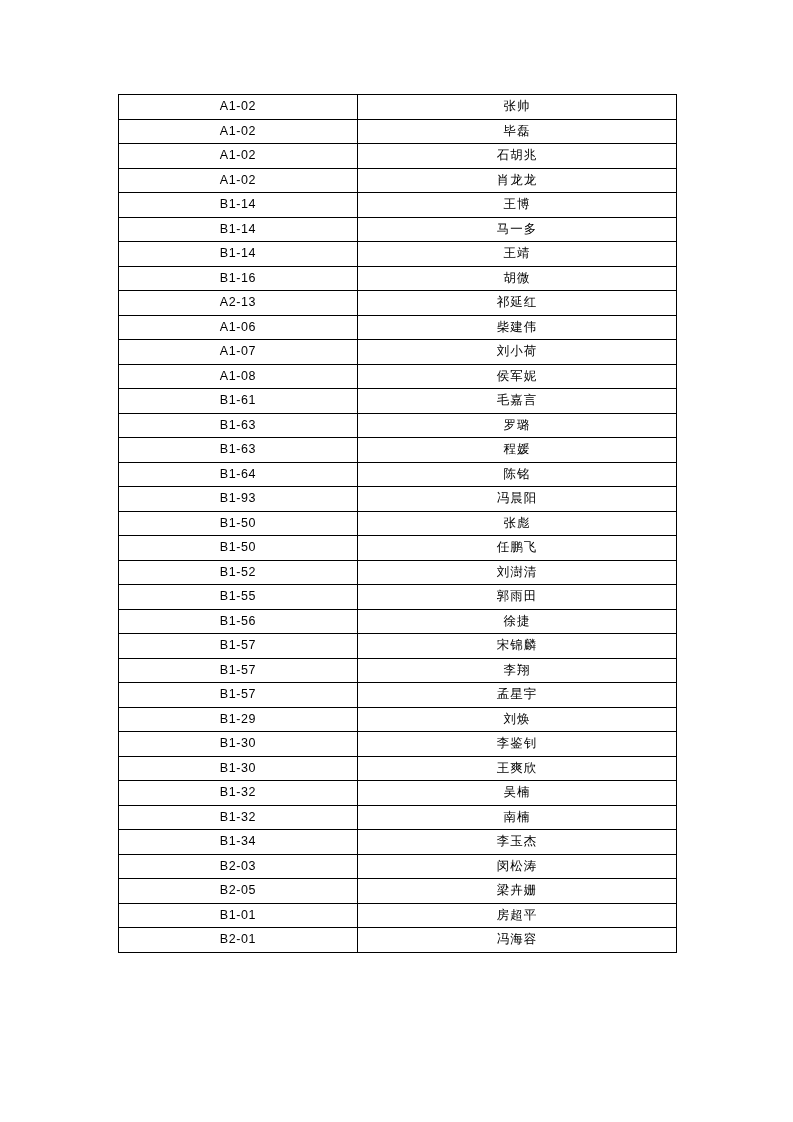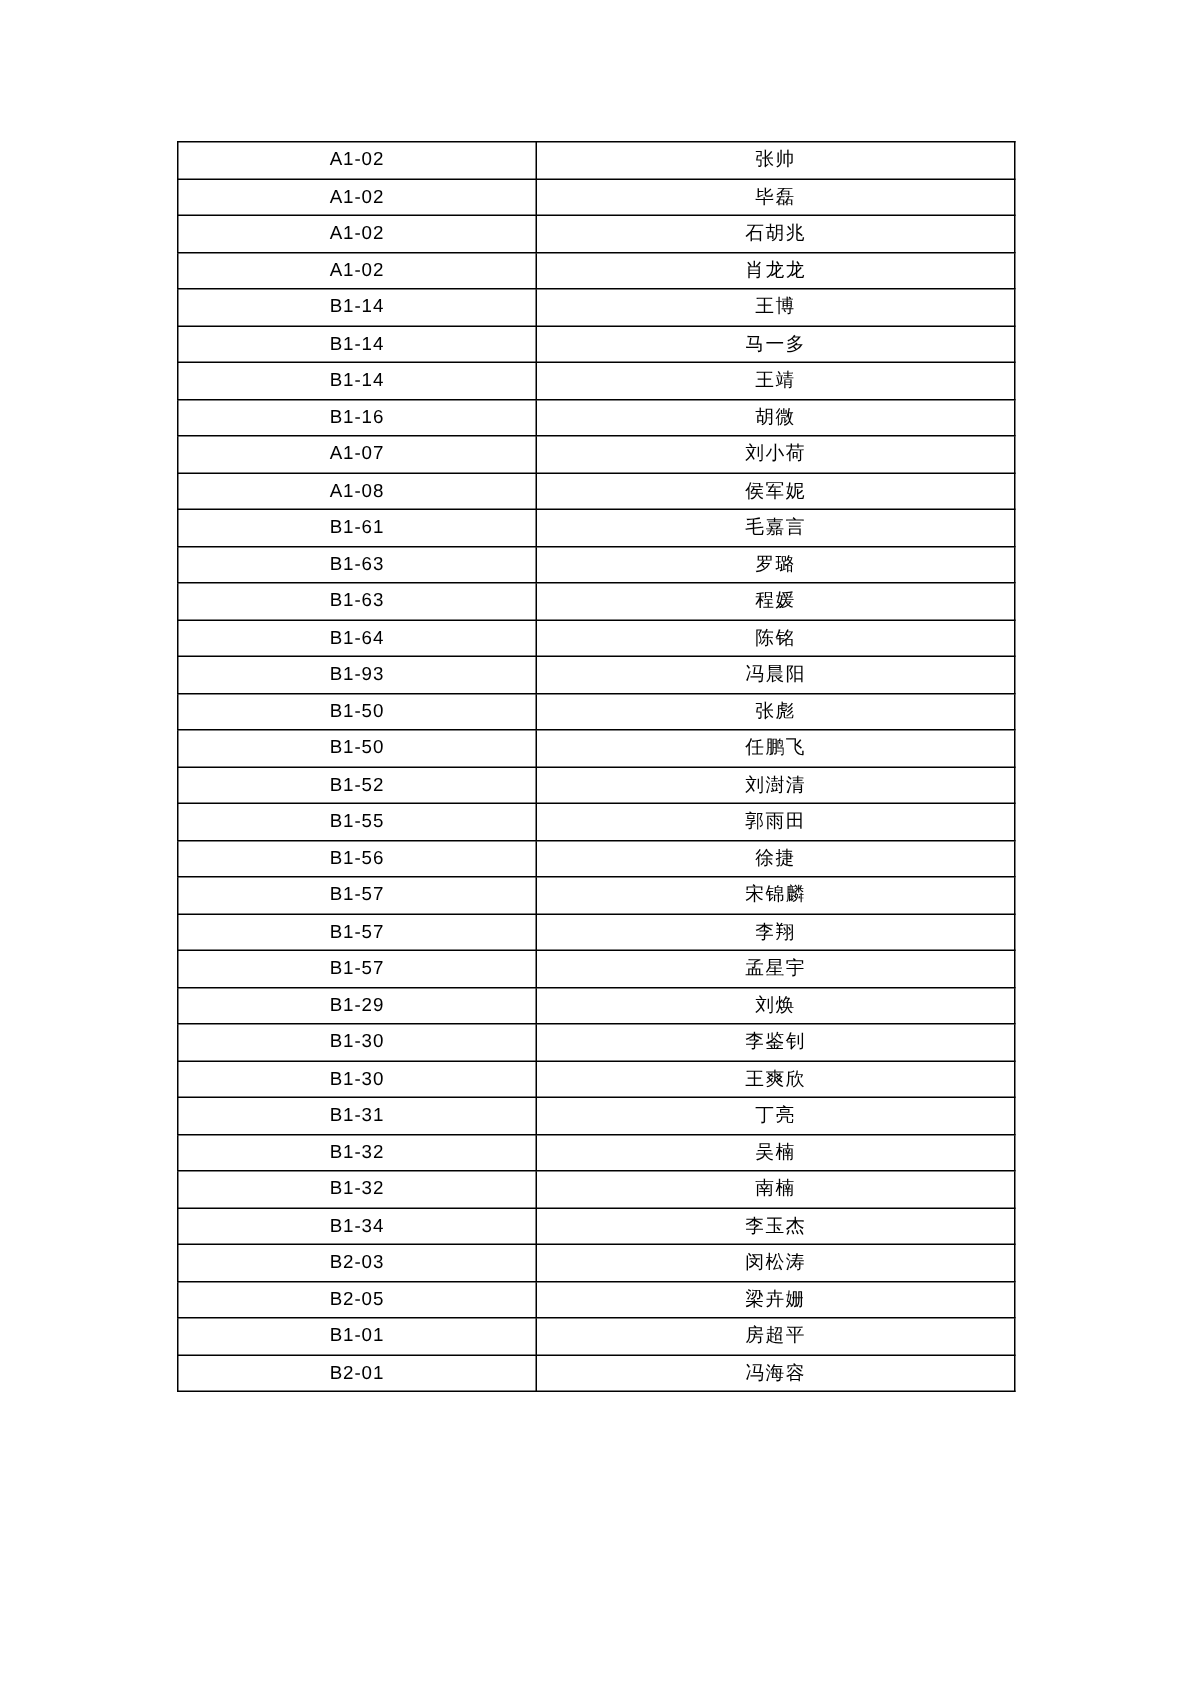--- a/index.html
+++ b/index.html
@@ -83,20 +83,28 @@
           </tr>
           <tr>
             <td class="col-code">B1-14</td>
             <td class="col-name">王靖</td>
           </tr>
           <tr>
             <td class="col-code">B1-16</td>
             <td class="col-name">胡微</td>
           </tr>
           <tr>
+            <td class="col-code">A2-13</td>
+            <td class="col-name">祁延红</td>
+          </tr>
+          <tr>
+            <td class="col-code">A1-06</td>
+            <td class="col-name">柴建伟</td>
+          </tr>
+          <tr>
             <td class="col-code">A1-07</td>
             <td class="col-name">刘小荷</td>
           </tr>
           <tr>
             <td class="col-code">A1-08</td>
             <td class="col-name">侯军妮</td>
           </tr>
           <tr>
             <td class="col-code">B1-61</td>
             <td class="col-name">毛嘉言</td>
@@ -153,24 +161,20 @@
             <td class="col-code">B1-29</td>
             <td class="col-name">刘焕</td>
           </tr>
           <tr>
             <td class="col-code">B1-30</td>
             <td class="col-name">李鉴钊</td>
           </tr>
           <tr>
             <td class="col-code">B1-30</td>
             <td class="col-name">王爽欣</td>
-          </tr>
-          <tr>
-            <td class="col-code">B1-31</td>
-            <td class="col-name">丁亮</td>
           </tr>
           <tr>
             <td class="col-code">B1-32</td>
             <td class="col-name">吴楠</td>
           </tr>
           <tr>
             <td class="col-code">B1-32</td>
             <td class="col-name">南楠</td>
           </tr>
           <tr>

